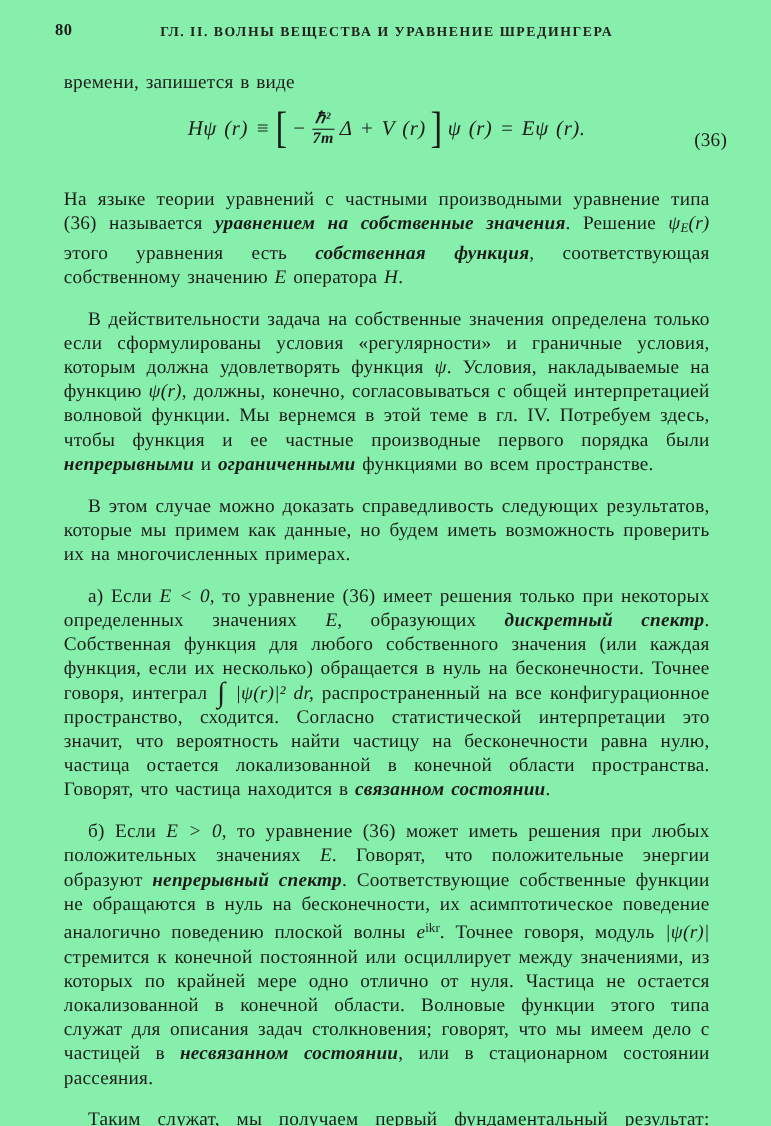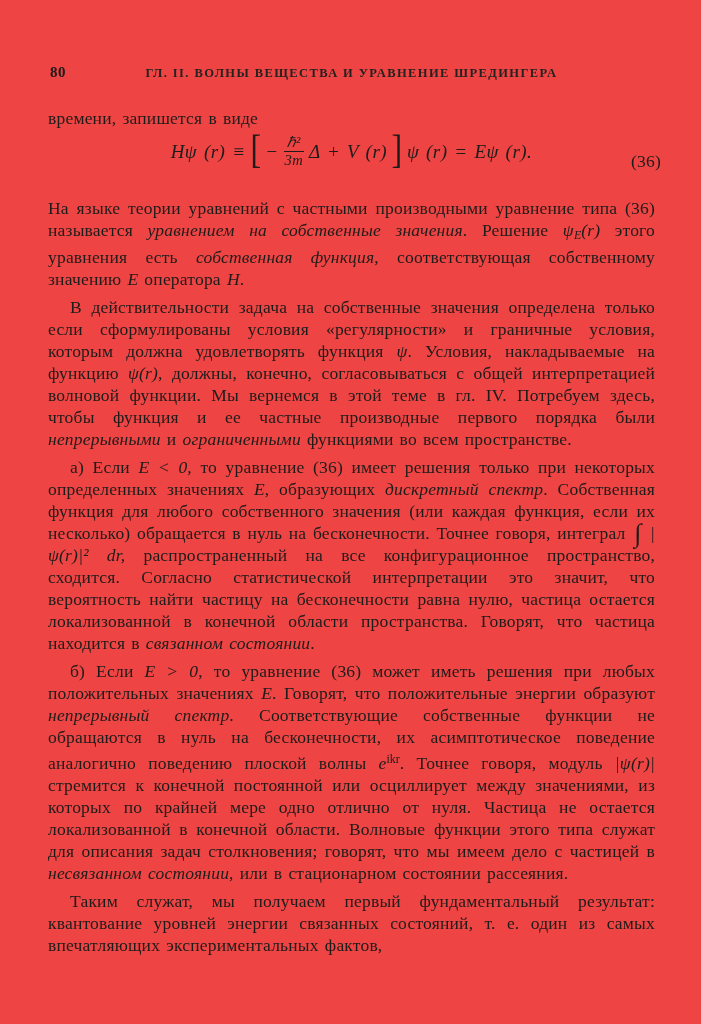--- a/index.html
+++ b/index.html
@@ -1,20 +1,20 @@
 <!DOCTYPE html>
 <html><head>
 <meta charset="utf-8">
 <style>
   html,body{margin:0;padding:0;background:#e8e8e6;}
   .page{
     position:relative;
     width:701px;height:1024px;
     margin:0 auto;
-    background:#ef4444;
+    background:#86efac;
     box-sizing:border-box;
     padding:20px 40px 0 42px;
     overflow:hidden;
     color:#1d1c1a;
     font-family:"Liberation Serif", serif;
   }
   .header-row{
     position:relative;
     height:18px;
     margin-bottom:25px;
@@ -22,21 +22,20 @@
   .page-number{
     position:absolute;left:8px;top:0;
     font-size:15px;font-weight:bold;letter-spacing:.5px;
   }
   .running-head{
     text-align:center;
     font-size:12.5px;font-weight:bold;
     letter-spacing:1.4px;
     padding-top:2px;
     color:#232220;
-    margin-top:44px;
   }
   .body-text{
     font-size:17.5px;
     line-height:22px;
     text-align:justify;
     letter-spacing:.2px;
     word-spacing:1.5px;
   }
   .intro-line{margin:0 0 6px 0;}
   
@@ -59,33 +58,34 @@
     line-height:0;
     transform:scaleX(.8);
     padding:0 1px;
     position:relative;top:-2px;
   }
   .frac{
     display:inline-flex;flex-direction:column;align-items:center;
     font-size:14.5px;line-height:1.05;
     margin:0 3px;
     vertical-align:middle;
+    font-weight:bold;
   }
   .frac .num{border-bottom:1.3px solid #1d1c1a;padding:0 3px 1px 3px;}
   .frac .den{padding-top:1px;}
   .eq-number{
     position:absolute;right:0;top:50%;
     transform:translateY(-50%);
     font-style:normal;font-size:17.5px;
   }
   
-  .para{margin:6px;}
+  .para{margin:16px;}
   .para.indent{text-indent:22px;}
   .run-normal{}
-  .run-italic{font-style:italic;}
+  .run-italic{font-style:italic;font-weight:bold;}
   .run-math{font-style:italic;}
   .run-sub{font-style:italic;font-size:68%;vertical-align:-0.25em;letter-spacing:0;}
   .run-sup{font-size:68%;vertical-align:0.5em;letter-spacing:0;}
   .run-integral{font-size:150%;line-height:0;vertical-align:-0.12em;font-style:normal;padding:0 2px;}
 </style>
 </head>
 <body>
 
 <div class="page">
 
@@ -98,31 +98,32 @@
 
     <p class="para intro-line">времени, запишется в виде</p>
 
     <div class="equation">
       <span class="eq-body">
         <span class="eq-seg">Hψ (r) ≡</span>
         <span class="eq-bracket">[</span>
         <span class="eq-seg">−</span>
         <span class="frac">
           <span class="num">ℏ²</span>
-          <span class="den">3m</span>
+          <span class="den">7m</span>
         </span>
         <span class="eq-seg">Δ + V (r)</span>
         <span class="eq-bracket">]</span>
         <span class="eq-seg">ψ (r) = Eψ (r).</span>
       </span>
       <span class="eq-number">(36)</span>
     </div>
 
     <div>
         <p class="para"><span class="run-normal">На языке теории уравнений с частными производными уравнение типа (36) называется </span><span class="run-italic">уравнением на собственные значения</span><span class="run-normal">. Решение </span><span class="run-math">ψ</span><span class="run-sub">E</span><span class="run-math">(r)</span><span class="run-normal"> этого уравнения есть </span><span class="run-italic">собственная функция</span><span class="run-normal">, соответствующая собственному значению </span><span class="run-math">E</span><span class="run-normal"> оператора </span><span class="run-math">H</span><span class="run-normal">.</span></p>
         <p class="para indent"><span class="run-normal">В действительности задача на собственные значения определена только если сформулированы условия «регулярности» и граничные условия, которым должна удовлетворять функция </span><span class="run-math">ψ</span><span class="run-normal">. Условия, накладываемые на функцию </span><span class="run-math">ψ(r)</span><span class="run-normal">, должны, конечно, согласовываться с общей интерпретацией волновой функции. Мы вернемся в этой теме в гл. IV. Потребуем здесь, чтобы функция и ее частные производные первого порядка были </span><span class="run-italic">непрерывными</span><span class="run-normal"> и </span><span class="run-italic">ограниченными</span><span class="run-normal"> функциями во всем пространстве.</span></p>
+        <p class="para indent"><span class="run-normal">В этом случае можно доказать справедливость следующих результатов, которые мы примем как данные, но будем иметь возможность проверить их на многочисленных примерах.</span></p>
         <p class="para indent"><span class="run-normal">а) Если </span><span class="run-math">E &lt; 0</span><span class="run-normal">, то уравнение (36) имеет решения только при некоторых определенных значениях </span><span class="run-math">E</span><span class="run-normal">, образующих </span><span class="run-italic">дискретный спектр</span><span class="run-normal">. Собственная функция для любого собственного значения (или каждая функция, если их несколько) обращается в нуль на бесконечности. Точнее говоря, интеграл </span><span class="run-integral">∫</span><span class="run-math"> |ψ(r)|² dr,</span><span class="run-normal"> распространенный на все конфигурационное пространство, сходится. Согласно статистической интерпретации это значит, что вероятность найти частицу на бесконечности равна нулю, частица остается локализованной в конечной области пространства. Говорят, что частица находится в </span><span class="run-italic">связанном состоянии</span><span class="run-normal">.</span></p>
         <p class="para indent"><span class="run-normal">б) Если </span><span class="run-math">E &gt; 0</span><span class="run-normal">, то уравнение (36) может иметь решения при любых положительных значениях </span><span class="run-math">E</span><span class="run-normal">. Говорят, что положительные энергии образуют </span><span class="run-italic">непрерывный спектр</span><span class="run-normal">. Соответствующие собственные функции не обращаются в нуль на бесконечности, их асимптотическое поведение аналогично поведению плоской волны </span><span class="run-math">e</span><span class="run-sup">ikr</span><span class="run-normal">. Точнее говоря, модуль </span><span class="run-math">|ψ(r)|</span><span class="run-normal"> стремится к конечной постоянной или осциллирует между значениями, из которых по крайней мере одно отлично от нуля. Частица не остается локализованной в конечной области. Волновые функции этого типа служат для описания задач столкновения; говорят, что мы имеем дело с частицей в </span><span class="run-italic">несвязанном состоянии</span><span class="run-normal">, или в стационарном состоянии рассеяния.</span></p>
         <p class="para indent"><span class="run-normal">Таким служат, мы получаем первый фундаментальный результат: квантование уровней энергии связанных состояний, т. е. один из самых впечатляющих экспериментальных фактов,</span></p>
       </div>
 
   </div>
 </div>
 
 </body></html>

